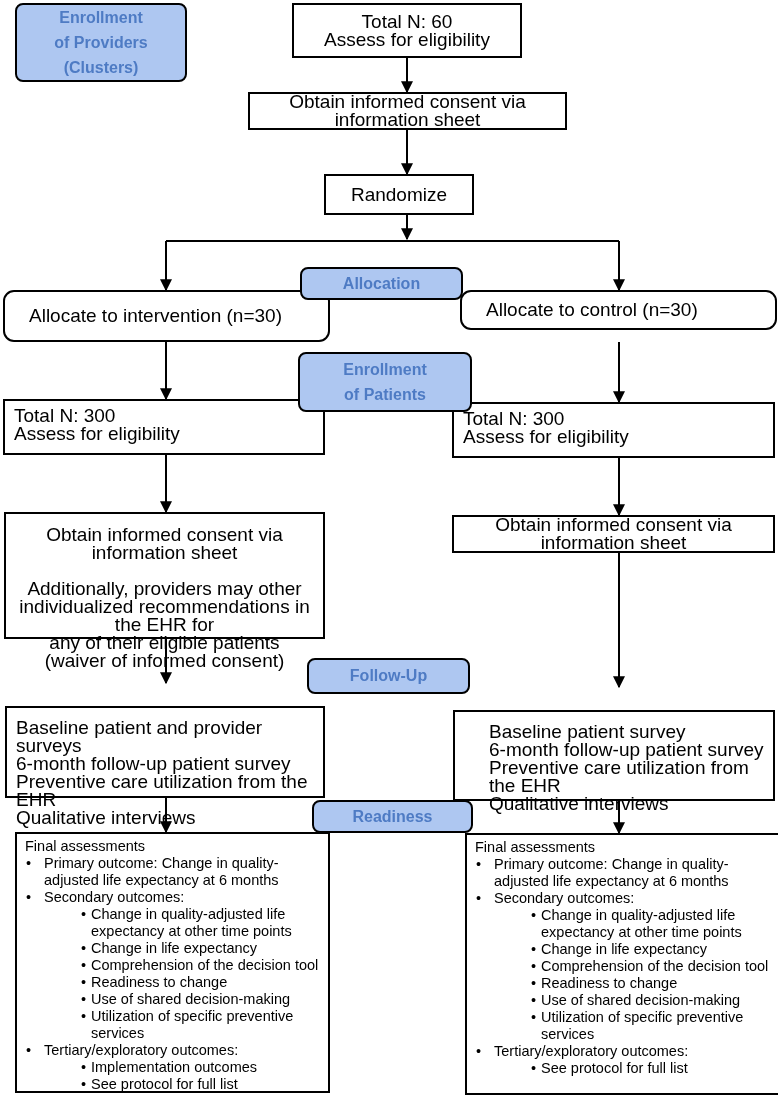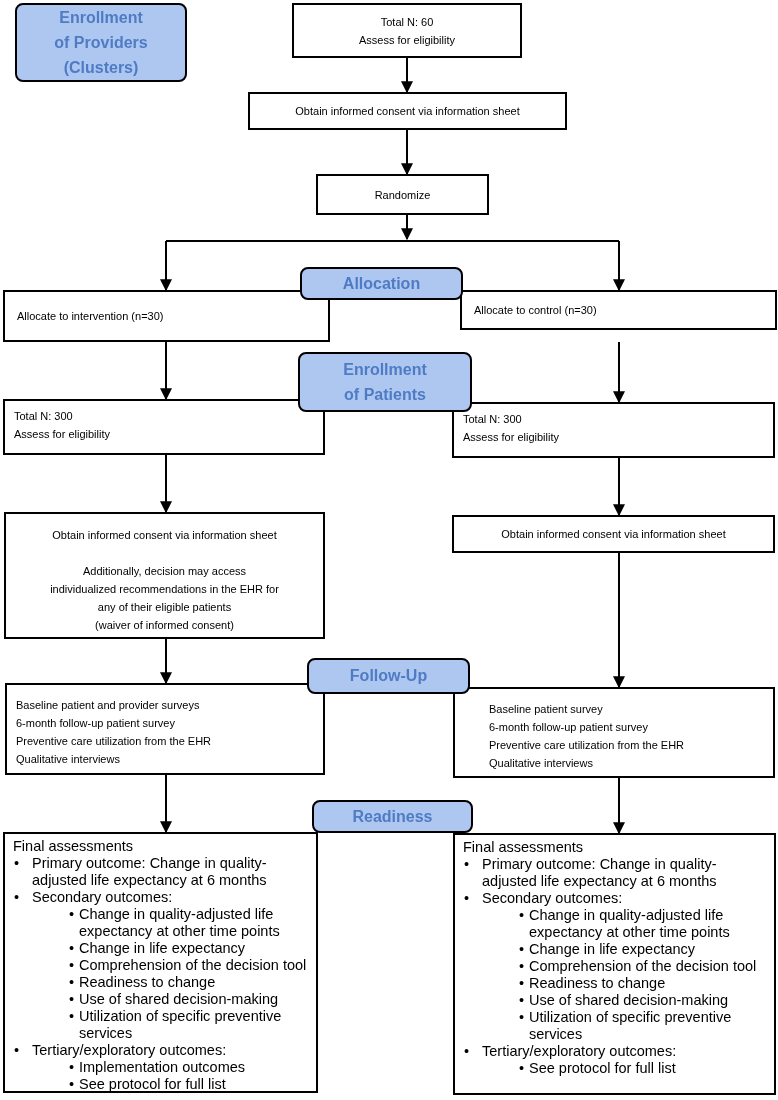--- a/index.html
+++ b/index.html
@@ -3,35 +3,35 @@
 <meta charset="utf-8">
 <style>
   html,body{margin:0;padding:0;background:#ffffff;}
   .canvas{
     position:relative;width:778px;height:1100px;background:#ffffff;overflow:hidden;
     font-family:"Liberation Sans",sans-serif;color:#000;
   }
   .connectors{position:absolute;left:0;top:0;z-index:1;}
   .box{
     position:absolute;background:#ffffff;border:2px solid #000;box-sizing:border-box;
-    font-size:11px;line-height:18px;z-index:2;
+    font-size:19px;line-height:18px;z-index:2;
   }
   .center{display:flex;flex-direction:column;align-items:center;justify-content:center;text-align:center;}
-  .vcenter-left{display:flex;align-items:center;text-align:left;padding-left:12px;}
+  .vcenter-left{display:flex;align-items:center;text-align:left;padding-left:24px;border-radius:11px;}
   .toplines{padding:6px 6px 13px 9px;text-align:left;}
-  .padlines{padding:11px 6px 0 9px;text-align:left;}
+  .padlines{padding:11px 6px 0 9px;text-align:left;margin-top:23px;}
   .consent-multi{padding-top:12px;text-align:center;}
   .stage{
     position:absolute;background:var(--stage-fill,#AEC7F1);border:2px solid var(--stage-border,#000);
     border-radius:8px;display:flex;flex-direction:column;align-items:center;justify-content:center;
     text-align:center;color:var(--stage-text,#4E7BC4);font-weight:bold;font-size:16px;line-height:25px;
     z-index:3;box-sizing:border-box;
   }
   .stage.small{font-size:16px;line-height:18px;align-items:center;}
-  .analysis-box{padding:4px 4px 0 8px;font-size:14.5px;line-height:17px;text-align:left;}
+  .analysis-box{padding:4px 4px 0 8px;font-size:14.5px;line-height:17px;text-align:left;margin-left:12px;}
   .bullet{position:relative;}
   .b1{padding-left:19px;padding-right:4px;}
   .b1::before{content:"\2022";position:absolute;left:1px;top:0;}
   .b2{padding-left:66px;padding-right:2px;}
   .b2::before{content:"\2022";position:absolute;left:56px;top:0;}
 </style>
 </head>
 <body>
 
 <div class="canvas">
@@ -85,21 +85,21 @@
 
   <div class="box center" style="left:292px;top:3px;width:230px;height:55px;">
       <div class="line">Total N: 60</div>
       <div class="line">Assess for eligibility</div>
     </div>
 
   <div class="box center" style="left:248px;top:92px;width:319px;height:38px;">
     <span>Obtain informed consent via information sheet</span>
   </div>
 
-  <div class="box center" style="left:316px;top:174px;width:173px;height:41px;">
+  <div class="box center" style="left:324px;top:174px;width:150px;height:41px;">
     <span>Randomize</span>
   </div>
 
   <div class="box vcenter-left" style="left:3px;top:290px;width:327px;height:52px;">
     <span>Allocate to intervention (n=30)</span>
   </div>
 
   <div class="box vcenter-left" style="left:460px;top:290px;width:317px;height:40px;">
     <span>Allocate to control (n=30)</span>
   </div>
@@ -110,21 +110,21 @@
     </div>
 
   <div class="box toplines" style="left:452px;top:402px;width:323px;height:56px;">
       <div class="line">Total N: 300</div>
       <div class="line">Assess for eligibility</div>
     </div>
 
   <div class="box consent-multi" style="left:4px;top:512px;width:321px;height:127px;">
       <div class="line">Obtain informed consent via information sheet</div>
       <div class="line">&nbsp;</div>
-      <div class="line">Additionally, decision may access</div>
+      <div class="line">Additionally, providers may other</div>
       <div class="line">individualized recommendations in the EHR for</div>
       <div class="line">any of their eligible patients</div>
       <div class="line">(waiver of informed consent)</div>
     </div>
 
   <div class="box center" style="left:452px;top:515px;width:323px;height:38px;">
     <span>Obtain informed consent via information sheet</span>
   </div>
 
   <div class="box padlines" style="left:5px;top:683px;width:320px;height:92px;">

